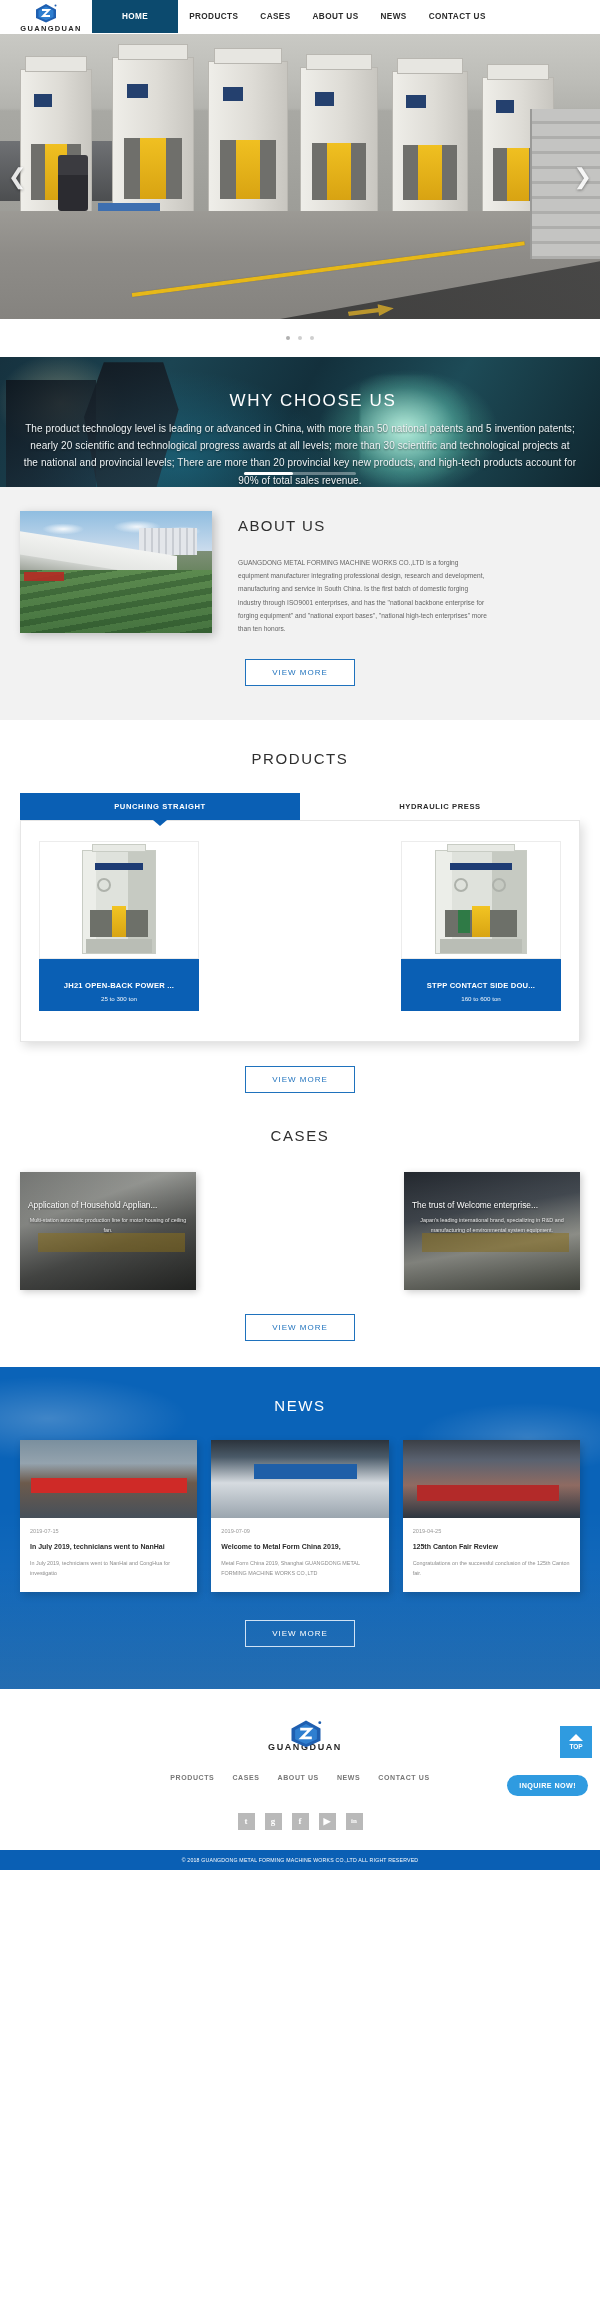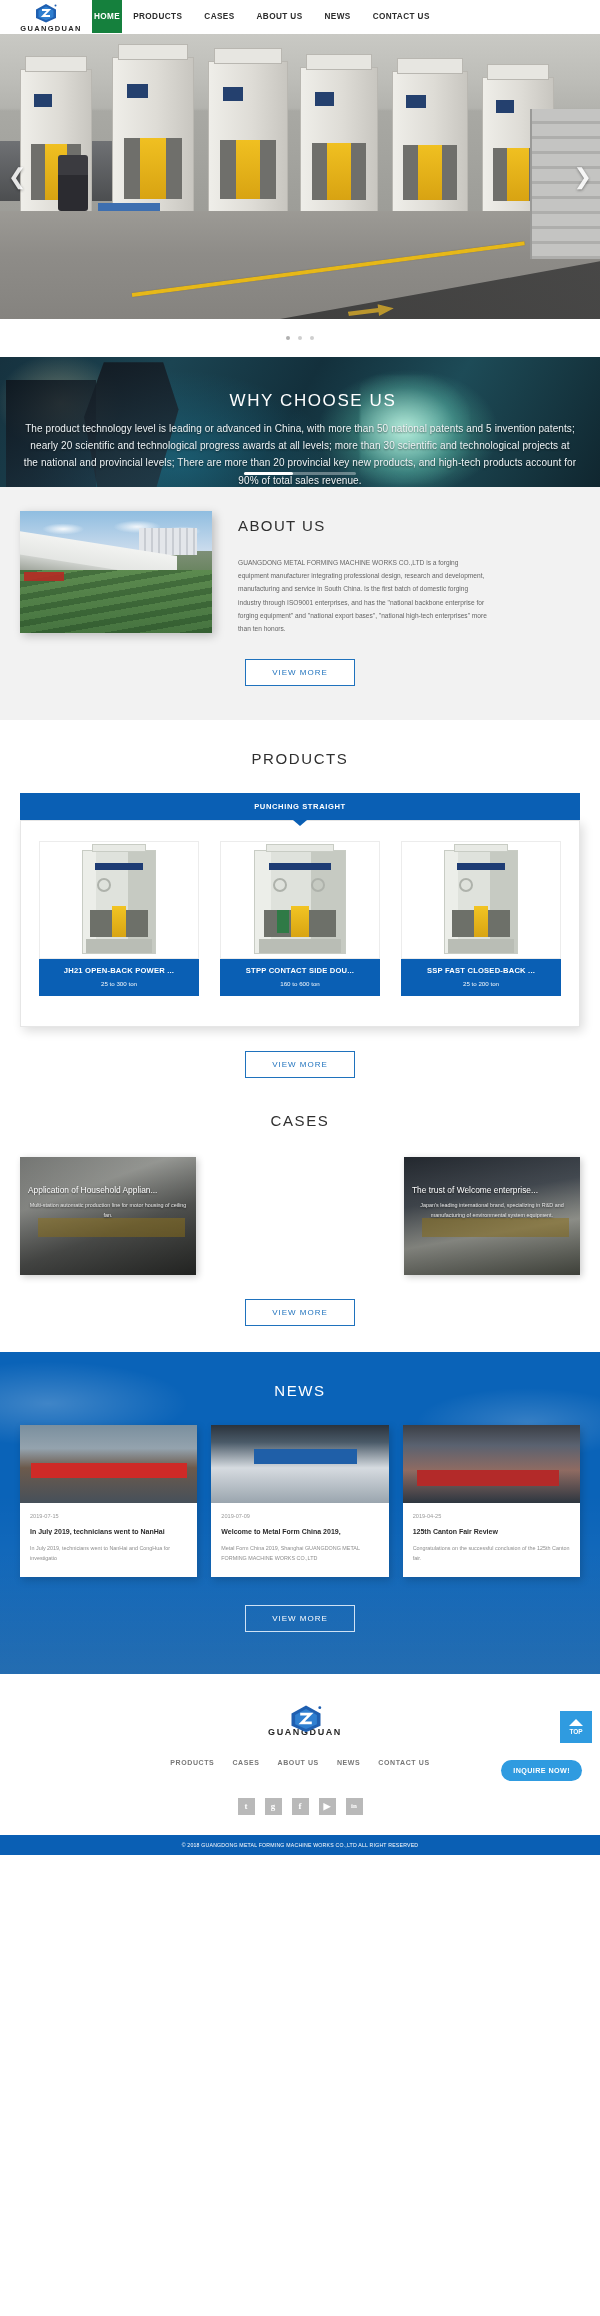--- a/index.html
+++ b/index.html
@@ -26,21 +26,21 @@
   .logo-text {
     font-size:7.5px; font-weight:bold; letter-spacing:1.3px; color:#262626;
     margin-top:1px; font-family:"Liberation Sans", sans-serif;margin-left:10px;
   }
   .nav { display:flex; align-items:stretch; flex:1; }
   .nav a {
     display:flex; align-items:center; padding:0 11px;
     font-size:8.2px; font-weight:bold; color:#2b2b2b; text-decoration:none;
     letter-spacing:.4px; white-space:nowrap;
   }
-  .nav a.active { background:#15803d; color:#fff; padding:0 2px; }
+  .nav a.active { background:#0c4a6e; color:#fff; padding:0 30px; }
 
   
   .hero { position:relative; height:285px; overflow:hidden; background:#8b8b87; }
   .hero-img { position:absolute; inset:0; }
   .factory-bg {
     position:absolute; inset:0;
     background:
       linear-gradient(to bottom, #c9c9c4 0%, #bdbdb8 16%, #b3b3ae 26%, transparent 27%),
       linear-gradient(to bottom, rgba(0,0,0,0) 72%, rgba(0,0,0,.05) 100%),
       linear-gradient(to bottom, #d2d2cd 0%, #c6c6c1 24%, #a9a9a4 25%, #9d9d98 62%, #8f8f8a 63%, #86868a 100%);
@@ -227,21 +227,21 @@
   }
   .machine.wide { width:92px; }
   .machine .cap { position:absolute; top:-7px; left:12%; right:12%; height:8px; background:#e8eae5; border:1px solid #c8ccc4; }
   .machine .strip { position:absolute; top:12%; left:16%; right:16%; height:7px; background:#1e3c74; }
   .machine .dial { position:absolute; top:26%; left:20%; width:14px; height:14px; border:2px solid #aeb2ab; border-radius:50%; }
   .machine .dial2 { position:absolute; top:26%; right:22%; width:14px; height:14px; border:2px solid #aeb2ab; border-radius:50%; }
   .machine .bed { position:absolute; bottom:16%; left:10%; right:10%; height:26%; background:#6d7069; }
   .machine .ram { position:absolute; bottom:16%; left:40%; width:20%; height:30%; background:linear-gradient(to bottom,#f2c423,#d8a412); }
   .machine .ram2 { position:absolute; bottom:20%; left:24%; width:14%; height:22%; background:#2f7a46; }
   .machine .base { position:absolute; bottom:0; left:4%; right:4%; height:14%; background:#b9bdb5; }
-  .prod-cap { background:#0a5fb4; color:#fff; text-align:center; padding:7px 4px 9px; }
+  .prod-cap { background:#0a5fb4; color:#fff; text-align:center; padding:22px 4px 9px; }
   .prod-cap .t { font-size:7.6px; font-weight:bold; letter-spacing:.2px; white-space:nowrap; overflow:hidden; text-overflow:ellipsis; }
   .prod-cap .s { font-size:6.2px; margin-top:5px; opacity:.95; }
 
   
   .cases { background:#fff; padding:34px 0 0; }
   .case-row { width:560px; margin:28px auto 0; display:flex; gap:24px; justify-content:space-between; }
   .case {
     width:176px; height:118px; position:relative; overflow:hidden;
     box-shadow:2px 2px 7px rgba(0,0,0,.2);
   }
@@ -314,21 +314,21 @@
 
   
   .float-top {
     position:absolute; right:8px; bottom:112px; width:32px; height:32px;
     background:#2f9be0; display:flex; flex-direction:column; align-items:center;
     justify-content:center; color:#fff; cursor:pointer;
   }
   .float-top .chev { width:0; height:0; border-left:7px solid transparent; border-right:7px solid transparent; border-bottom:7px solid #fff; }
   .float-top .lbl { font-size:6.5px; font-weight:bold; margin-top:2px; }
   .float-inquire {
-    position:absolute; right:18px; bottom:74px; background:#2f9be0; color:#fff;
+    position:absolute; right:12px; bottom:74px; background:#2f9be0; color:#fff;
     font-size:7.2px; font-weight:bold; padding:6px 12px; border-radius:11px; cursor:pointer;
     letter-spacing:.4px;
   }
 </style>
 </head>
 <body>
 
 <div class="page">
 
   <div class="header">
@@ -446,20 +446,21 @@
         <p>GUANGDONG METAL FORMING MACHINE WORKS CO.,LTD is a forging equipment manufacturer integrating professional design, research and development, manufacturing and service in South China. Is the first batch of domestic forging industry through ISO9001 enterprises, and has the "national backbone enterprise for forging equipment" and "national export bases", "national high-tech enterprises" more than ten honors.</p>
       </div>
     </div>
     <a class="btn-outline">VIEW MORE</a>
   </section>
 
   <section class="products">
     <h2 class="sec-title">PRODUCTS</h2>
     <div class="tabs">
       <div class="tab active">PUNCHING STRAIGHT</div>
+      <div class="tab">HYDRAULIC PRESS</div>
     </div>
     <div class="panel-card">
       <div class="prod">
         <div class="prod-img">
           <div class="machine">
               <div class="cap"></div>
               <div class="strip"></div>
               <div class="dial"></div>
               <div class="bed"></div>
               <div class="ram"></div>
@@ -482,36 +483,20 @@
               <div class="ram"></div>
               <div class="ram2"></div>
               <div class="base"></div>
             </div>
         </div>
         <div class="prod-cap">
           <div class="t">STPP CONTACT SIDE DOU...</div>
           <div class="s">160 to 600 ton</div>
         </div>
       </div>
-      <div class="prod">
-        <div class="prod-img">
-          <div class="machine">
-              <div class="cap"></div>
-              <div class="strip"></div>
-              <div class="dial"></div>
-              <div class="bed"></div>
-              <div class="ram"></div>
-              <div class="base"></div>
-            </div>
-        </div>
-        <div class="prod-cap">
-          <div class="t">SSP FAST CLOSED-BACK ...</div>
-          <div class="s">25 to 200 ton</div>
-        </div>
-      </div>
     </div>
     <a class="btn-outline">VIEW MORE</a>
   </section>
 
   <section class="cases">
     <h2 class="sec-title">CASES</h2>
     <div class="case-row">
       <div class="case c1">
         <div class="bg"></div>
           <div class="stripe"></div>

